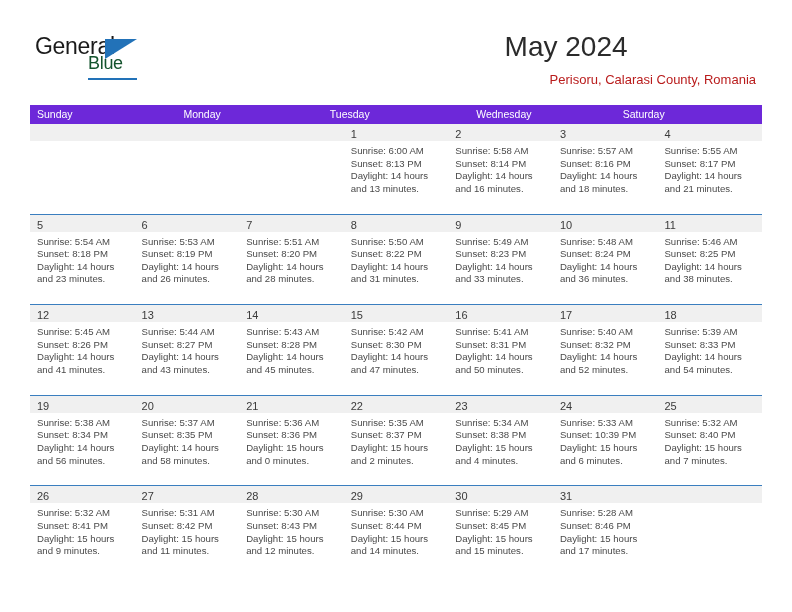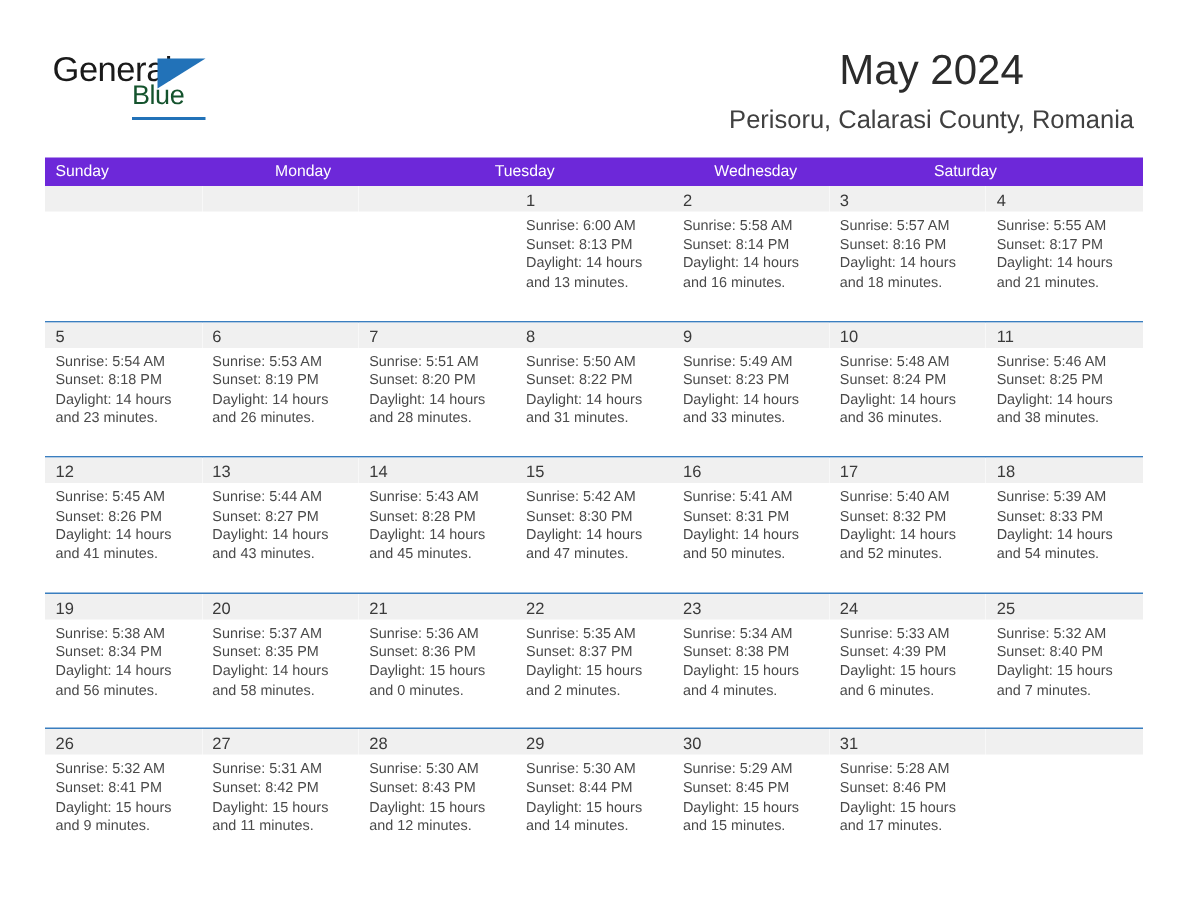--- a/index.html
+++ b/index.html
@@ -70,34 +70,35 @@
     top: 45px;
     width: 49px;
     height: 2px;
     background: #2272b8;
   }
 
   .title-block {
     position: absolute;
     right: 36px;
     top: 30px;
-    text-align: center;
+    text-align: left;
   }
   .month-year {
     font-size: 28px;
     color: #2b2b2b;
     line-height: 34px;
     white-space: nowrap;
   }
   .location {
     margin-top: 7px;
-    font-size: 17px;
-    color: #404040;
+    font-size: 13px;
+    color: #b91c1c;
     line-height: 18px;
     white-space: nowrap;
+    margin-left: 45px;
   }
 
   
   .calendar {
     position: absolute;
     left: 30px;
     top: 105px;
     width: 732px;
   }
   .dow-row {
@@ -404,21 +405,21 @@
               <div class="day-line">Sunrise: 5:34 AM</div>
               <div class="day-line">Sunset: 8:38 PM</div>
               <div class="day-line">Daylight: 15 hours</div>
               <div class="day-line">and 4 minutes.</div>
             </div>
           </div>
           <div class="day-cell">
             <div class="day-num-band"><span class="day-num">24</span></div>
             <div class="day-body">
               <div class="day-line">Sunrise: 5:33 AM</div>
-              <div class="day-line">Sunset: 4:39 PM</div>
+              <div class="day-line">Sunset: 10:39 PM</div>
               <div class="day-line">Daylight: 15 hours</div>
               <div class="day-line">and 6 minutes.</div>
             </div>
           </div>
           <div class="day-cell">
             <div class="day-num-band"><span class="day-num">25</span></div>
             <div class="day-body">
               <div class="day-line">Sunrise: 5:32 AM</div>
               <div class="day-line">Sunset: 8:40 PM</div>
               <div class="day-line">Daylight: 15 hours</div>

